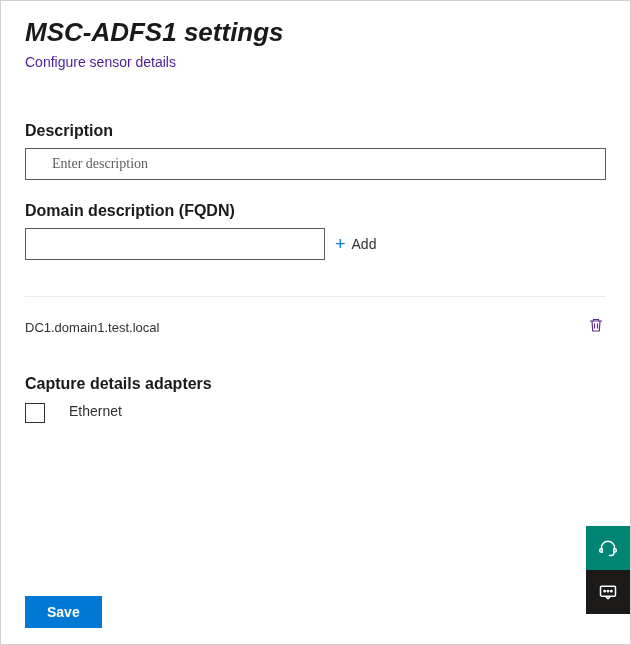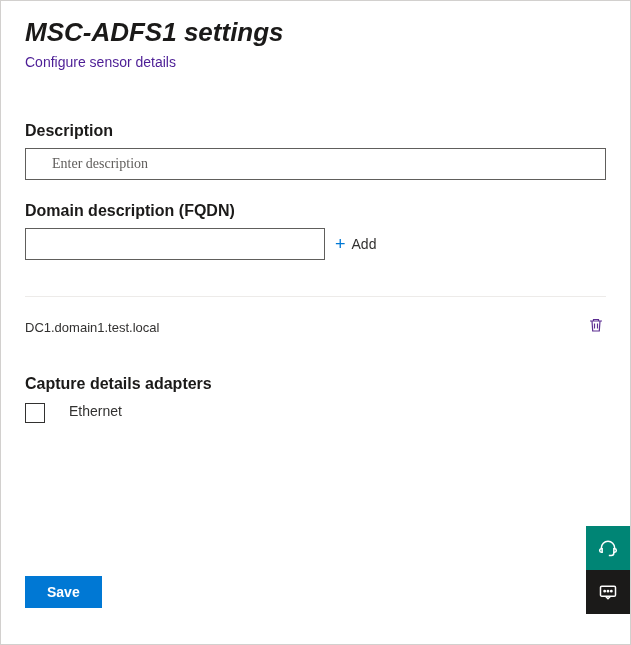--- a/index.html
+++ b/index.html
@@ -130,21 +130,21 @@
       background: #fff;
       cursor: pointer;
       appearance: none;
     }
     .adapter-label {
       font-size: 14px;
       color: #323130;
     }
     .save-btn {
       position: absolute;
-      bottom: 36px;
+      bottom: 16px;
       left: 24px;
       background: #0078d4;
       color: #fff;
       border: none;
       padding: 8px 22px;
       font-size: 14px;
       font-weight: 600;
       font-family: inherit;
       cursor: pointer;
     }

